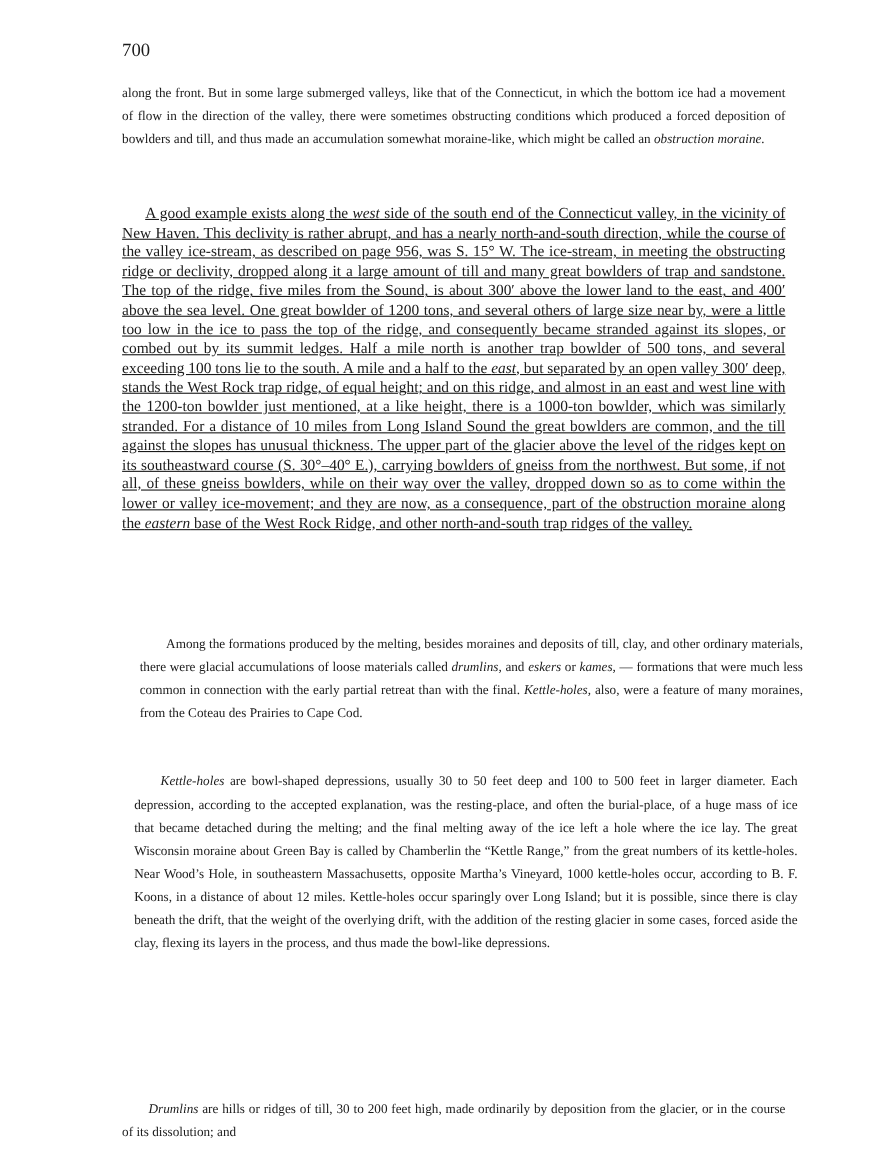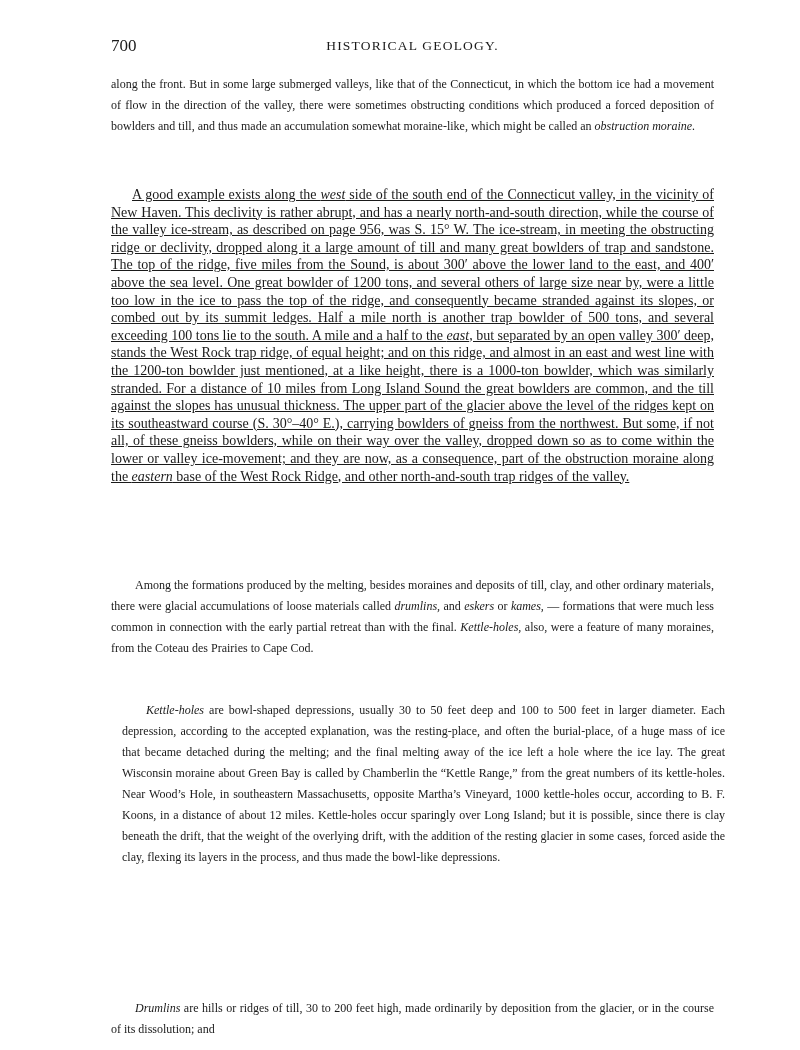--- a/index.html
+++ b/index.html
@@ -8,33 +8,32 @@
     .running-head { position: absolute; top: 36px; left: 0; width: 603px; height: 22px; }
     .page-number { position: absolute; left: 0; top: 0; font-size: 17px; }
     .running-title { position: absolute; left: 0; width: 603px; text-align: center; top: 2px; font-size: 13.5px; letter-spacing: 1.2px; }
     .body-text { font-size: 12px; line-height: 21px; text-align: justify; margin: 0; }
     .small-text { font-size: 14px; line-height: 17.6px; text-align: justify; margin: 0; }
     .para { margin: 0; }
     .indent { text-indent: 24px; }
     .small-indent { text-indent: 21px; text-decoration: underline; }
     #p1 { position: absolute; top: 74px; left: 0; width: 603px; }
     #ex { position: absolute; top: 186px; left: 0; width: 603px; }
-    #p2 { position: absolute; top: 575px; left: 0; width: 603px; }
+    #p2 { position: absolute; top: 575px; left: 16px; width: 603px; }
     #p3 { position: absolute; top: 700px; left: 0; width: 603px; margin-left: 11px; }
     #p4 { position: absolute; top: 954px; left: 0; width: 603px; margin-top: 44px; }
     em { font-style: italic; }
   </style>
 </head>
 <body>
 
 <div class="page">
 
   <div class="running-head">
     <span class="page-number">700</span>
-    <span class="running-title">HISTORICAL GEOLOGY.</span>
   </div>
 
   <p id="p1" class="para body-text"><span>along the front.  But in some large submerged valleys, like that of the Connecticut, in which the bottom ice had a movement of flow in the direction of the valley, there were sometimes obstructing conditions which produced a forced deposition of bowlders and till, and thus made an accumulation somewhat moraine-like, which might be called an </span><em>obstruction moraine.</em></p>
 
   <p id="ex" class="para small-text small-indent"><span>A good example exists along the </span><em>west</em><span> side of the south end of the Connecticut valley, in the vicinity of New Haven.  This declivity is rather abrupt, and has a nearly north-and-south direction, while the course of the valley ice-stream, as described on page 956, was S. 15° W.  The ice-stream, in meeting the obstructing ridge or declivity, dropped along it a large amount of till and many great bowlders of trap and sandstone.  The top of the ridge, five miles from the Sound, is about 300′ above the lower land to the east, and 400′ above the sea level.  One great bowlder of 1200 tons, and several others of large size near by, were a little too low in the ice to pass the top of the ridge, and consequently became stranded against its slopes, or combed out by its summit ledges.  Half a mile north is another trap bowlder of 500 tons, and several exceeding 100 tons lie to the south.  A mile and a half to the </span><em>east</em><span>, but separated by an open valley 300′ deep, stands the West Rock trap ridge, of equal height; and on this ridge, and almost in an east and west line with the 1200-ton bowlder just mentioned, at a like height, there is a 1000-ton bowlder, which was similarly stranded.  For a distance of 10 miles from Long Island Sound the great bowlders are common, and the till against the slopes has unusual thickness.  The upper part of the glacier above the level of the ridges kept on its southeastward course (S. 30°–40° E.), carrying bowlders of gneiss from the northwest.  But some, if not all, of these gneiss bowlders, while on their way over the valley, dropped down so as to come within the lower or valley ice-movement; and they are now, as a consequence, part of the obstruction moraine along the </span><em>eastern</em><span> base of the West Rock Ridge, and other north-and-south trap ridges of the valley.</span></p>
 
   <p id="p2" class="para body-text indent"><span>Among the formations produced by the melting, besides moraines and deposits of till, clay, and other ordinary materials, there were glacial accumulations of loose materials called </span><em>drumlins,</em><span> and </span><em>eskers</em><span> or </span><em>kames,</em><span> — formations that were much less common in connection with the early partial retreat than with the final.  </span><em>Kettle-holes,</em><span> also, were a feature of many moraines, from the Coteau des Prairies to Cape Cod.</span></p>
 
   <p id="p3" class="para body-text indent"><em>Kettle-holes</em><span> are bowl-shaped depressions, usually 30 to 50 feet deep and 100 to 500 feet in larger diameter.  Each depression, according to the accepted explanation, was the resting-place, and often the burial-place, of a huge mass of ice that became detached during the melting; and the final melting away of the ice left a hole where the ice lay.  The great Wisconsin moraine about Green Bay is called by Chamberlin the “Kettle Range,” from the great numbers of its kettle-holes.  Near Wood’s Hole, in southeastern Massachusetts, opposite Martha’s Vineyard, 1000 kettle-holes occur, according to B. F. Koons, in a distance of about 12 miles.  Kettle-holes occur sparingly over Long Island; but it is possible, since there is clay beneath the drift, that the weight of the overlying drift, with the addition of the resting glacier in some cases, forced aside the clay, flexing its layers in the process, and thus made the bowl-like depressions.</span></p>
 

